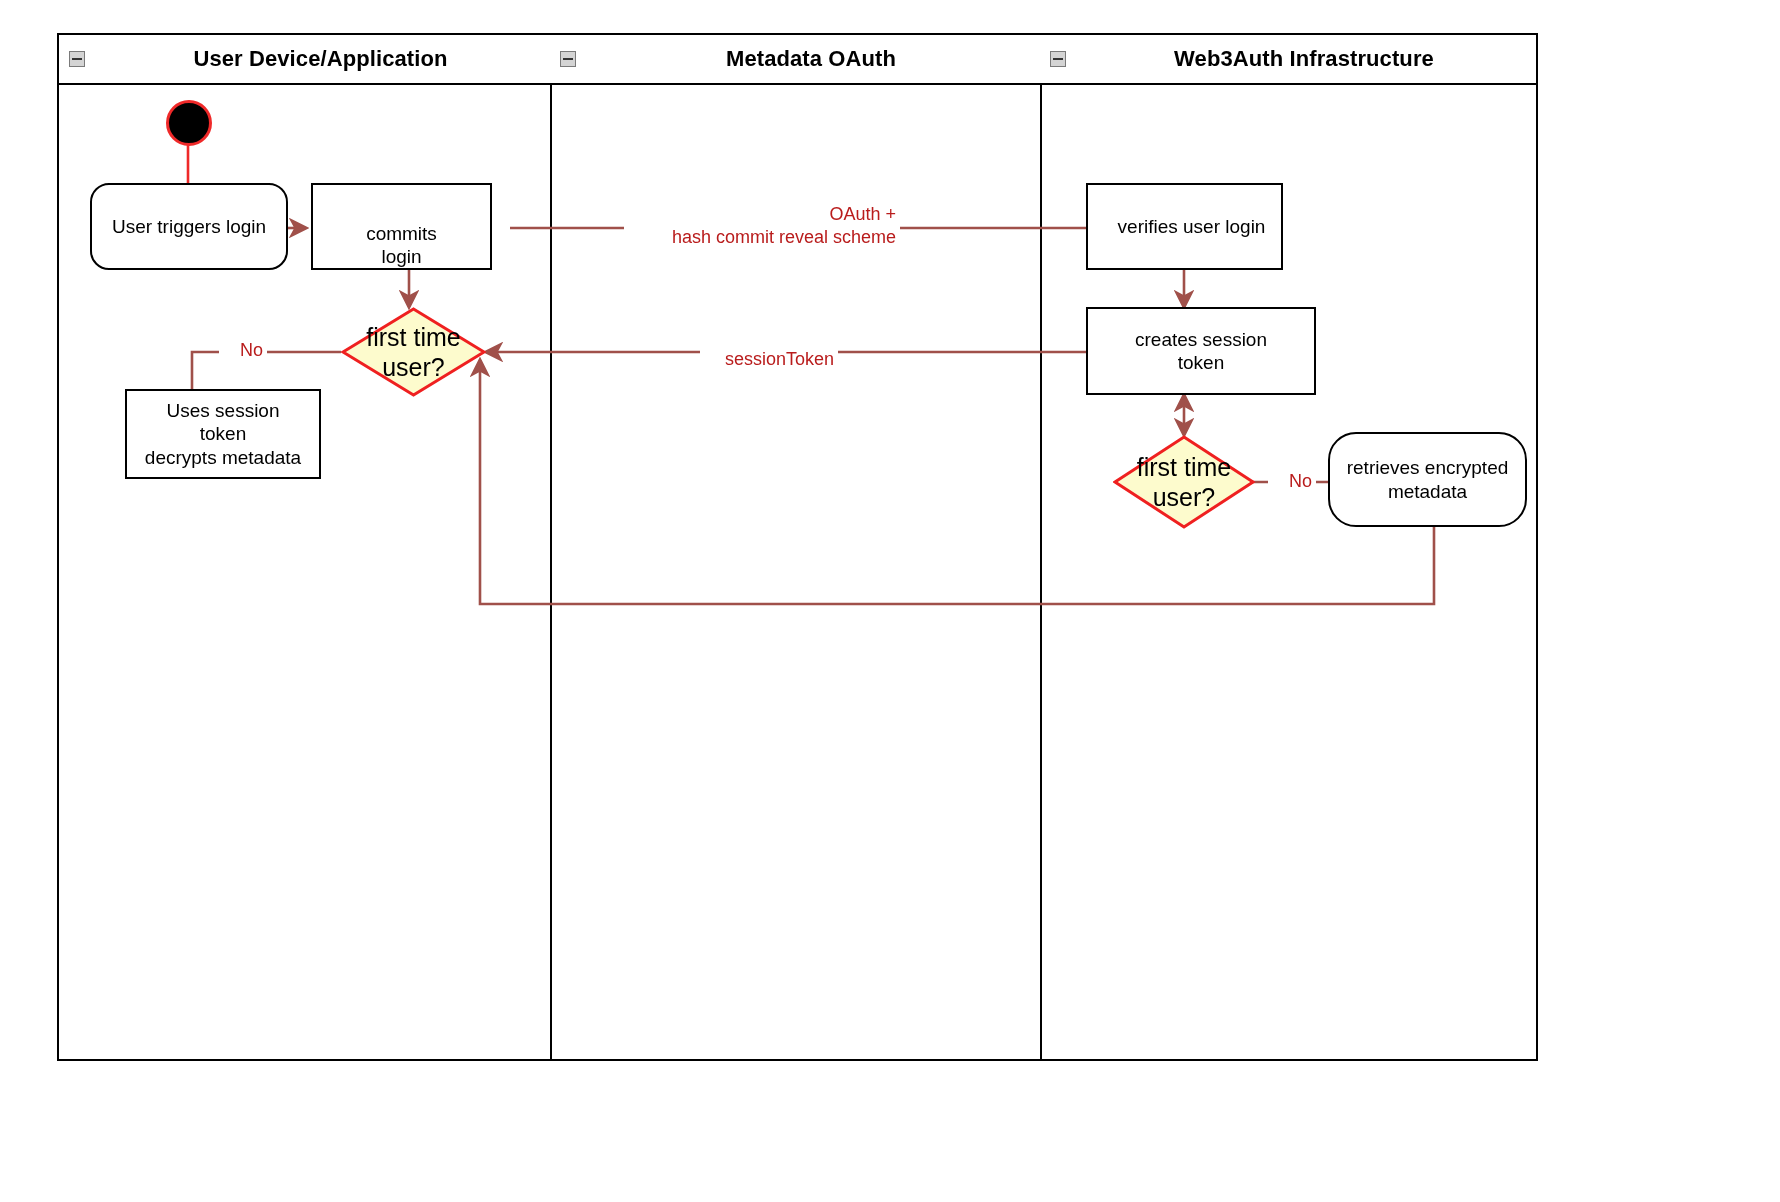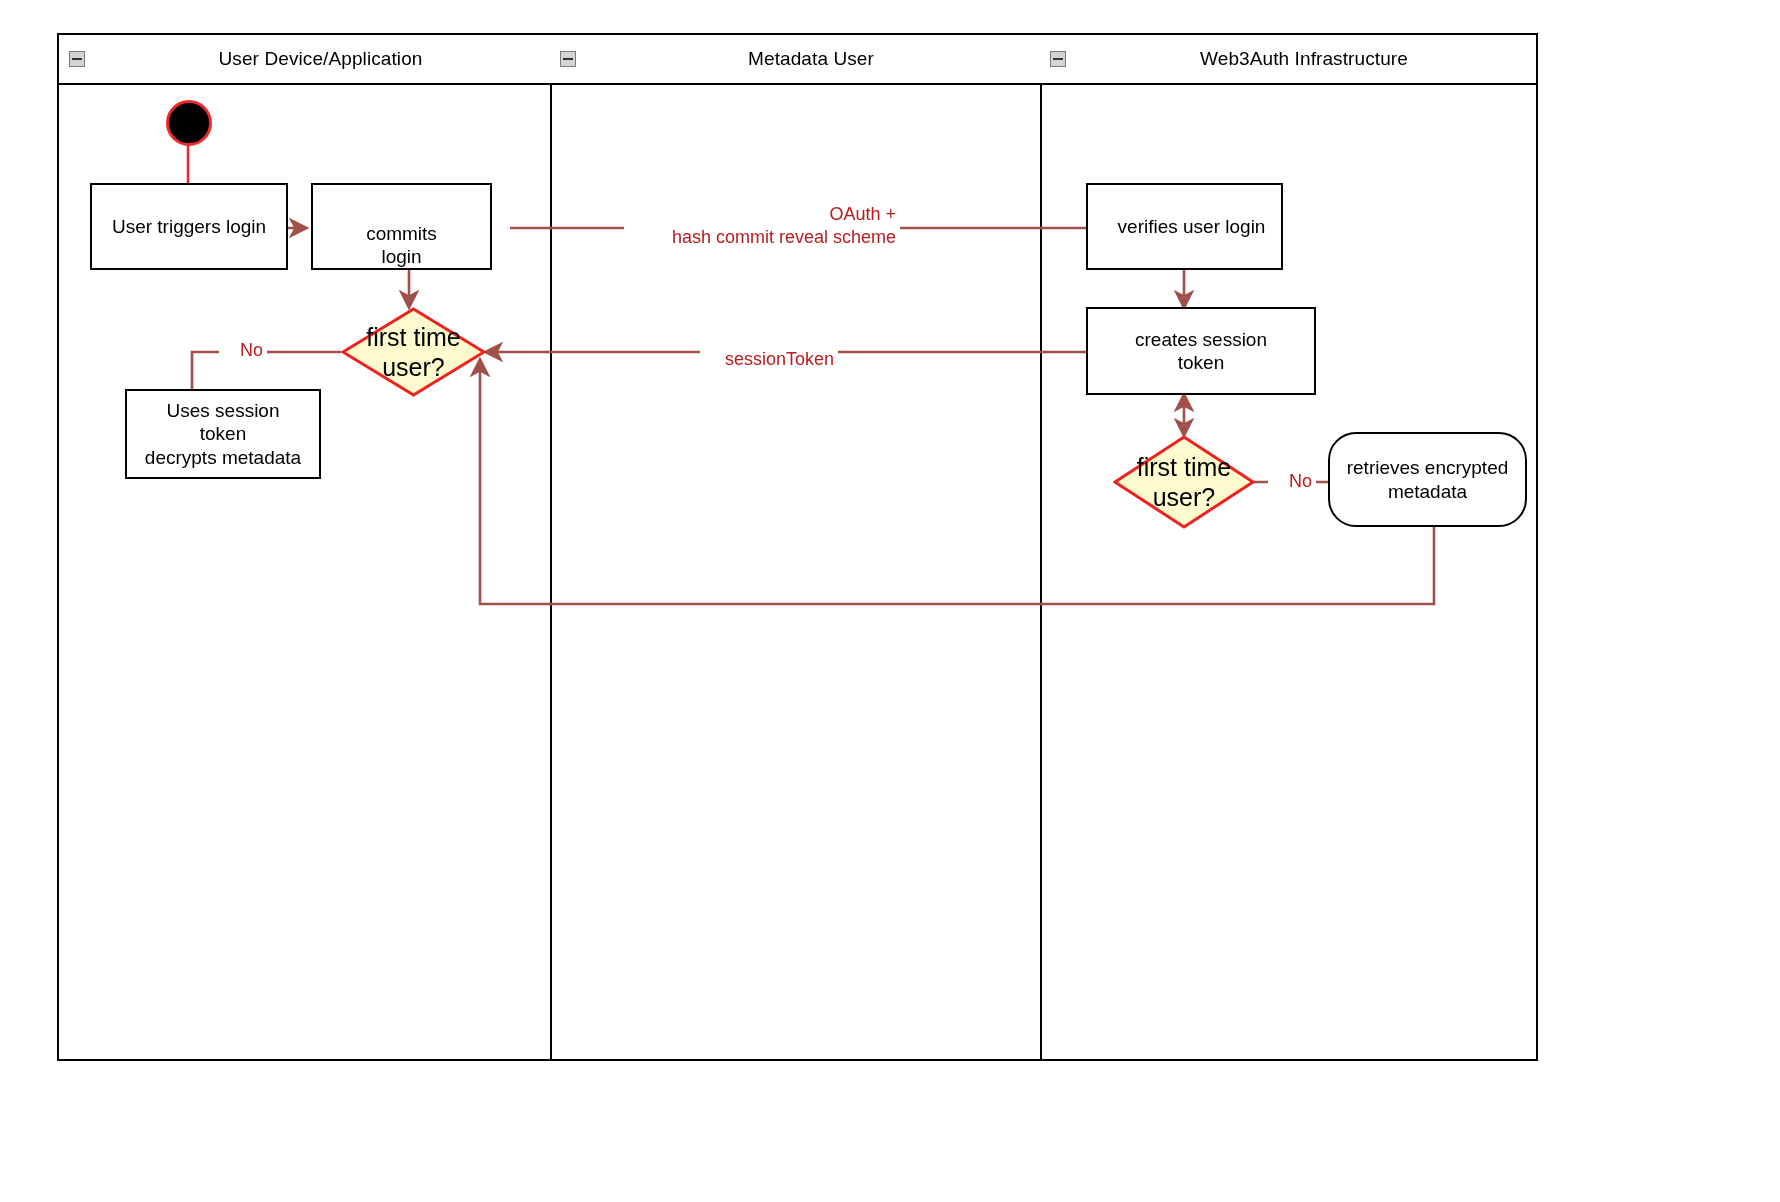--- a/index.html
+++ b/index.html
@@ -42,22 +42,22 @@
     top: 0;
     height: 50px;
     box-sizing: border-box;
     border-bottom: 2px solid #000000;
     display: flex;
     align-items: center;
     justify-content: center;
     background: #ffffff;
   }
   .lane-title {
-    font-size: 19px;
-    font-weight: normal;
+    font-size: 22px;
+    font-weight: bold;
     color: #000000;
     letter-spacing: 0.1px;
     white-space: nowrap;
     margin-left: 32px;
   }
   .collapse-icon {
     position: absolute;
     left: 10px;
     top: 16px;
     width: 16px;
@@ -148,21 +148,21 @@
 
     <div class="lane-divider" style="left:491px;"></div>
     <div class="lane-divider" style="left:981px;"></div>
 
     <div class="lane-header" style="left:0; width:491px;">
       <span class="collapse-icon"></span>
       <span class="lane-title">User Device/Application</span>
     </div>
     <div class="lane-header" style="left:491px; width:490px; border-left:0;">
       <span class="collapse-icon"></span>
-      <span class="lane-title">Metadata User</span>
+      <span class="lane-title">Metadata OAuth</span>
     </div>
     <div class="lane-header" style="left:981px; width:496px; border-left:0;">
       <span class="collapse-icon"></span>
       <span class="lane-title">Web3Auth Infrastructure</span>
     </div>
   </div>
 
   <svg class="edge-layer" viewBox="0 0 1780 1202" width="1780" height="1202">
     <defs>
       <marker id="arrow" viewBox="0 0 12 12" refX="10" refY="6" markerWidth="8" markerHeight="8" orient="auto-start-reverse">
@@ -199,21 +199,21 @@
 
      retrieves encrypted metadata --&gt;
     <path d="M1251,482 L1328,482" stroke="#a0504a" stroke-width="2.6" fill="none"></path>
 
     
     <path d="M1434,527 L1434,604 L480,604 L480,360" stroke="#a0504a" stroke-width="2.6" fill="none" marker-end="url(#arrow)"></path>
   </svg>
 
   <div class="start-node" style="left:166px; top:100px; width:46px; height:46px;"></div>
 
-  <div class="node task" style="left:90px; top:183px; width:198px; height:87px;">
+  <div class="node task" style="left:90px; top:183px; width:198px; height:87px;border-radius:19px;">
     <span>User triggers login</span>
   </div>
 
   <div class="node task" style="left:311px; top:183px; width:181px; height:87px; white-space:pre-line;align-items:flex-end;">
     <span>commits
 login</span>
   </div>
 
   <div class="decision" style="left:341px; top:307px; width:145px; height:90px;">
     <svg width="145" height="90" viewBox="0 0 145 90">

